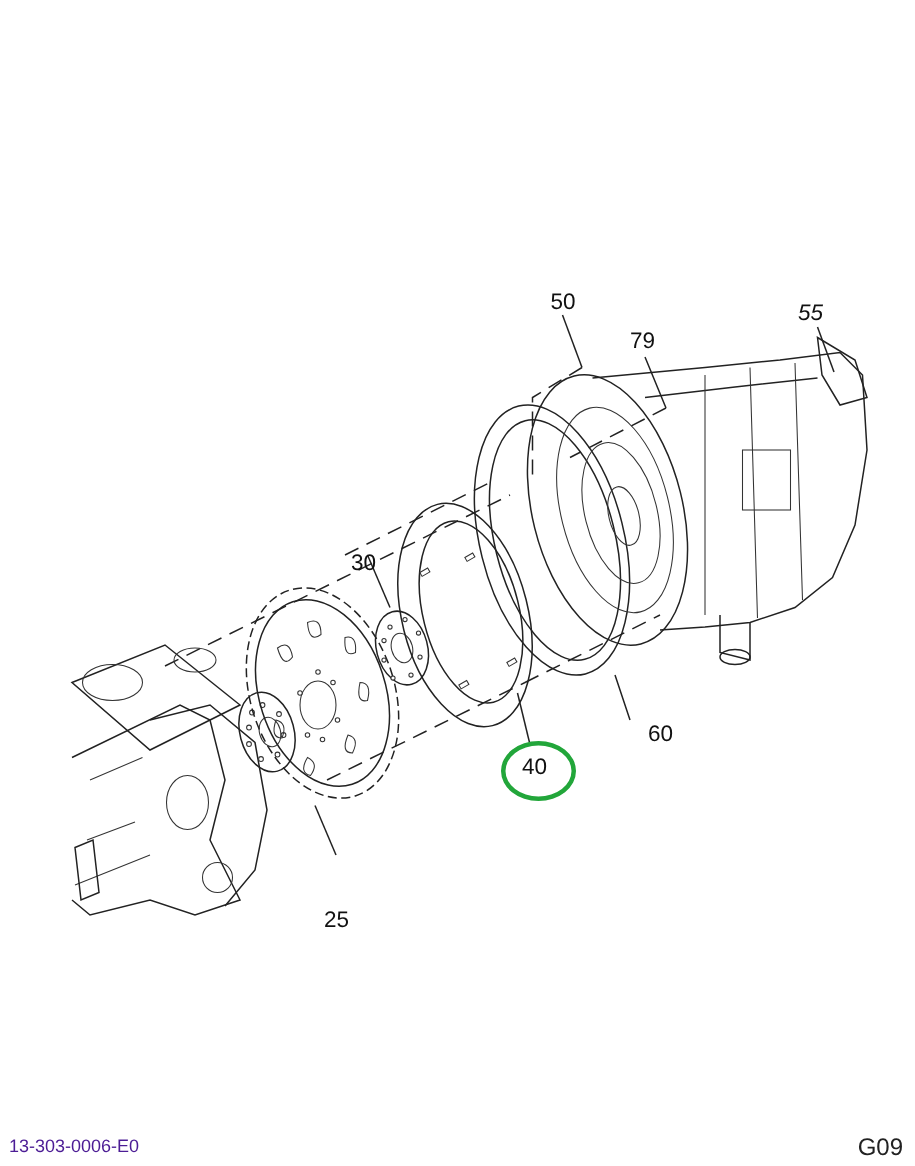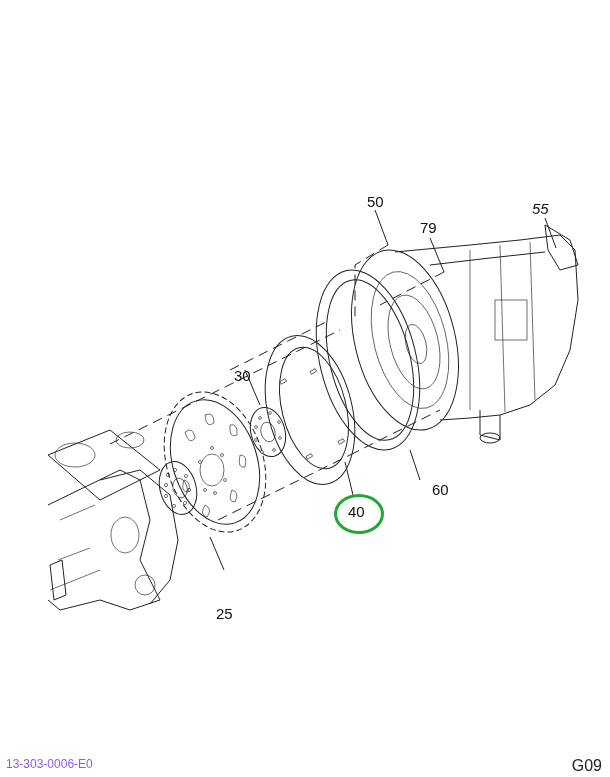--- a/index.html
+++ b/index.html
@@ -1,19 +1,19 @@
 <!DOCTYPE html>
 <html><head>
   <meta charset="utf-8">
   <style>
     html, body { margin: 0; padding: 0; background: #ffffff; }
     body { width: 610px; height: 777px; position: relative; overflow: hidden; font-family: "Liberation Sans", sans-serif; }
     #canvas { position: absolute; left: 0; top: 0; width: 528px; height: 777px; }
     .callout { position: absolute; font-size: 15px; color: #111; line-height: 1; }
-    .footer-left { position: absolute; left: 6px; top: 757px; font-size: 12px; color: #8b5cf6; }
+    .footer-left { position: absolute; left: 6px; top: 757px; font-size: 12px; color: #4c1d95; }
     .footer-right { position: absolute; right: 8px; top: 757px; font-size: 16px; color: #222; }
     .highlight { position: absolute; border: 3px solid #22a63a; border-radius: 50%; }
     svg .ln { stroke: #222; stroke-width: 1; fill: none; }
     svg .dash { stroke: #222; stroke-width: 1; fill: none; stroke-dasharray: 10 6; }
     svg .thin { stroke: #333; stroke-width: 0.7; fill: none; }
     svg .hole { stroke: #333; stroke-width: 0.7; fill: #fff; }
   </style>
 </head>
 <body>
 

